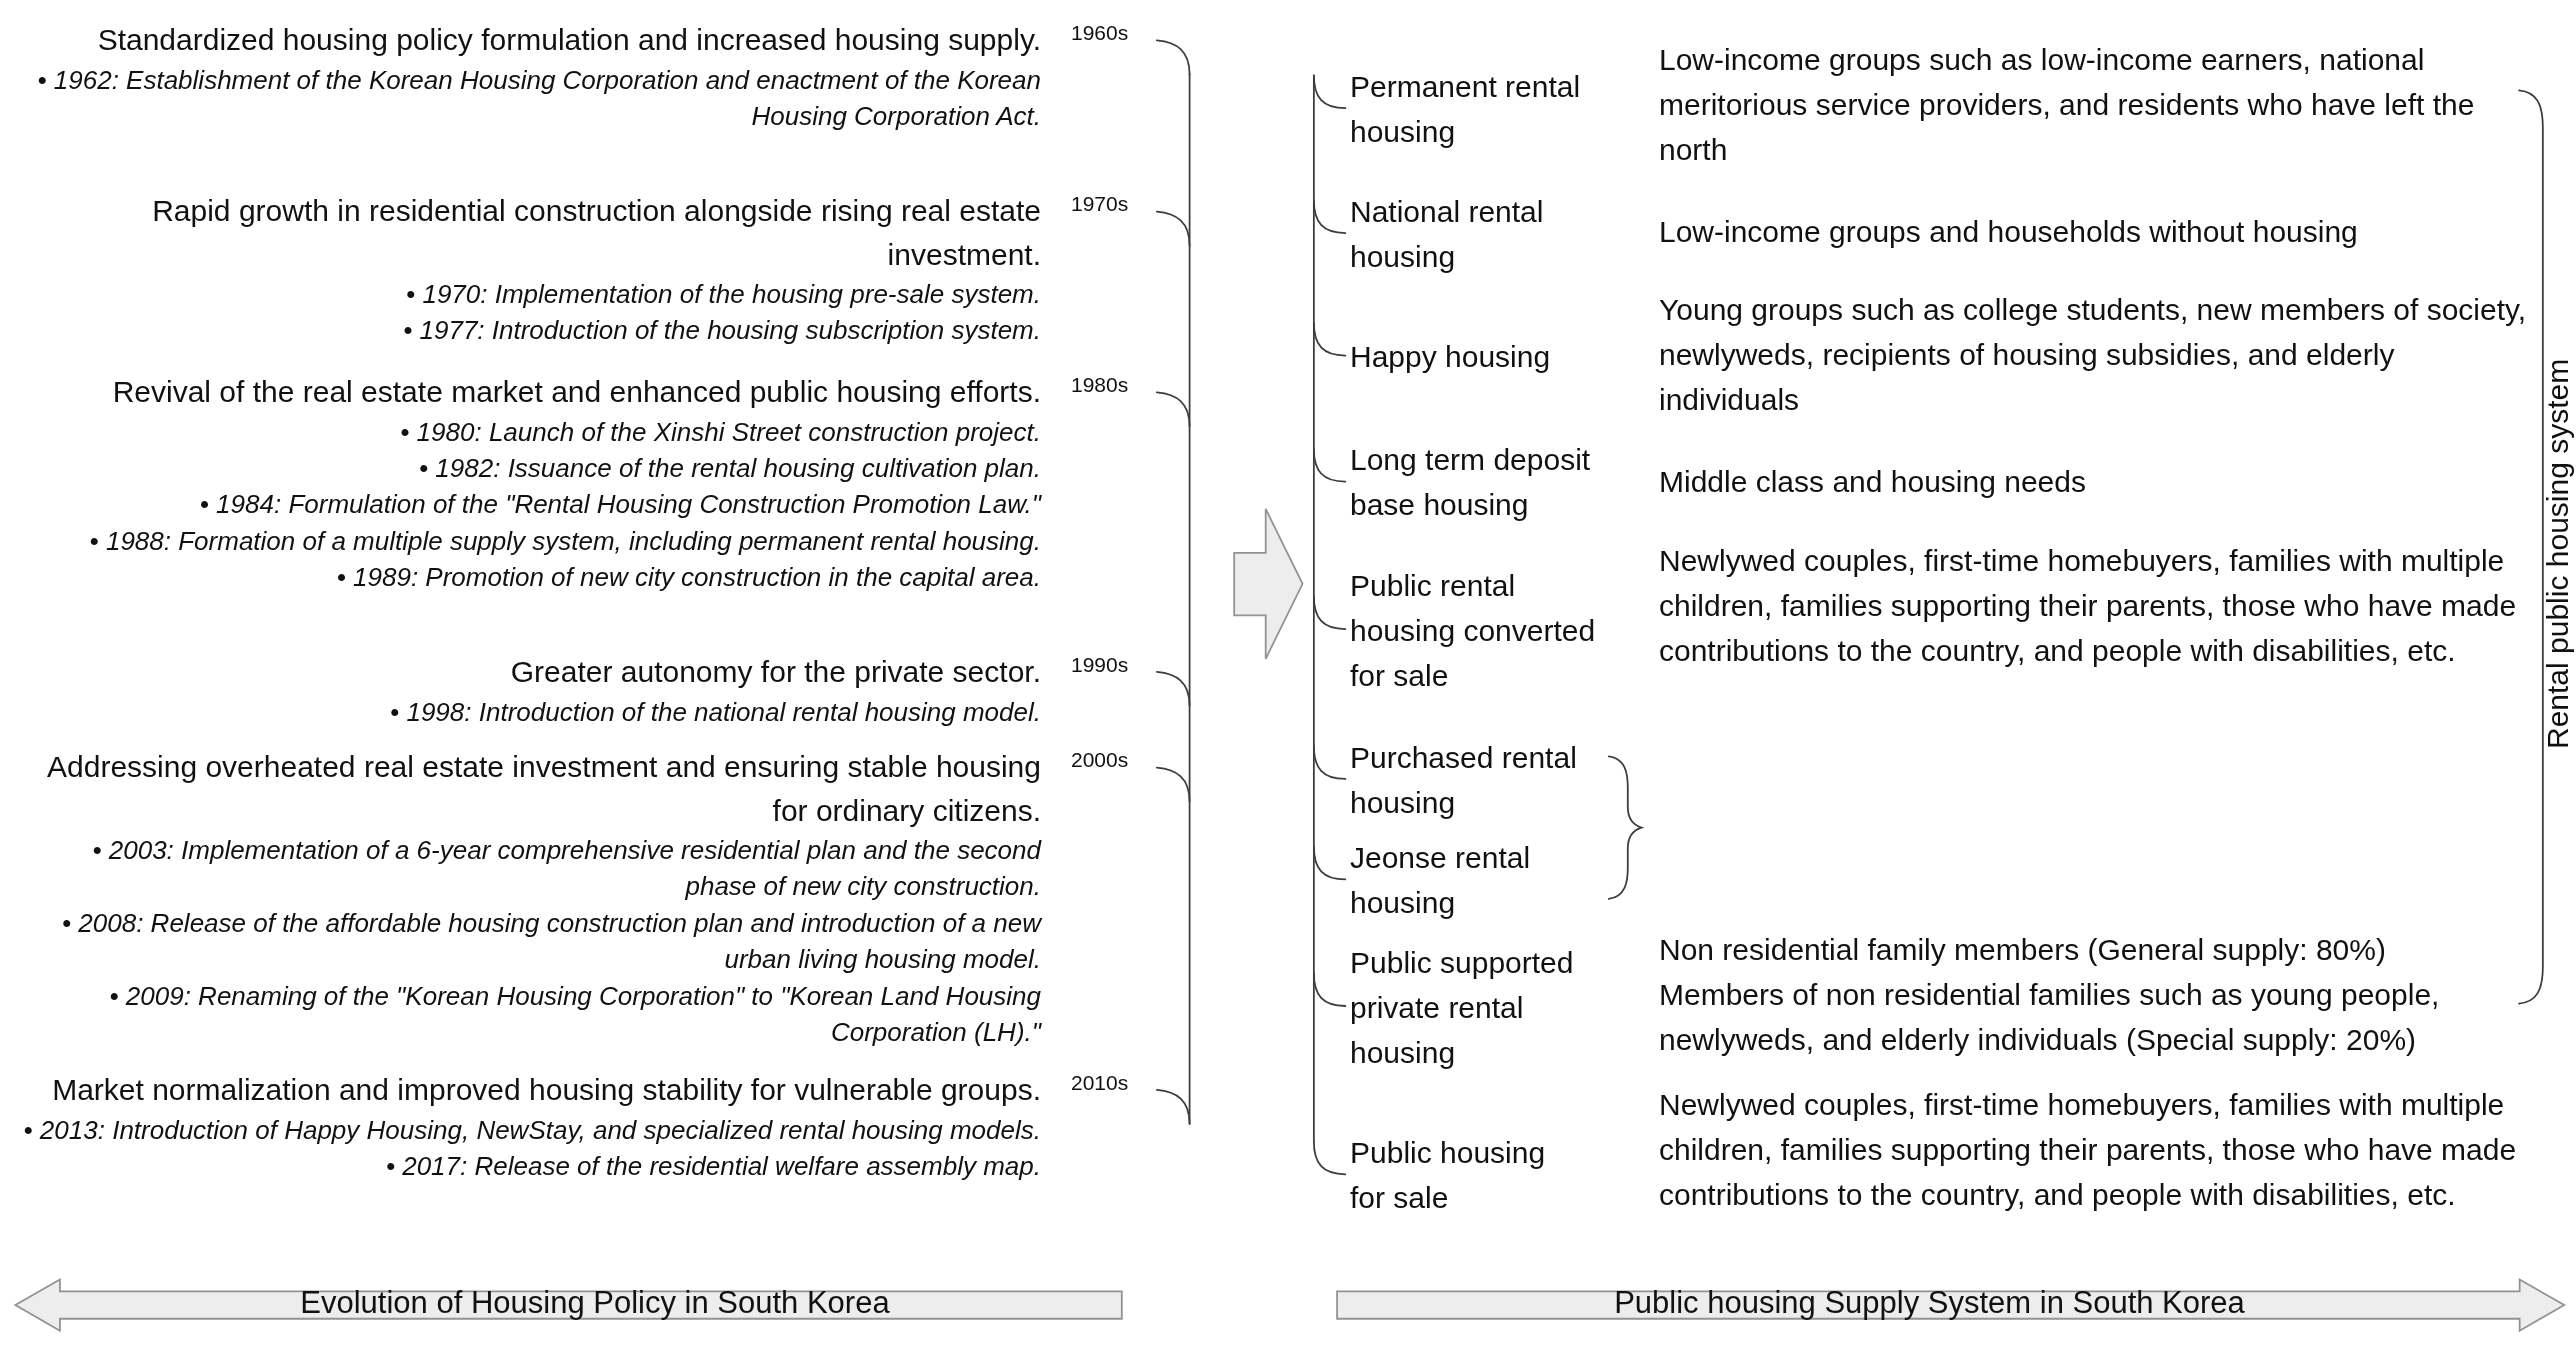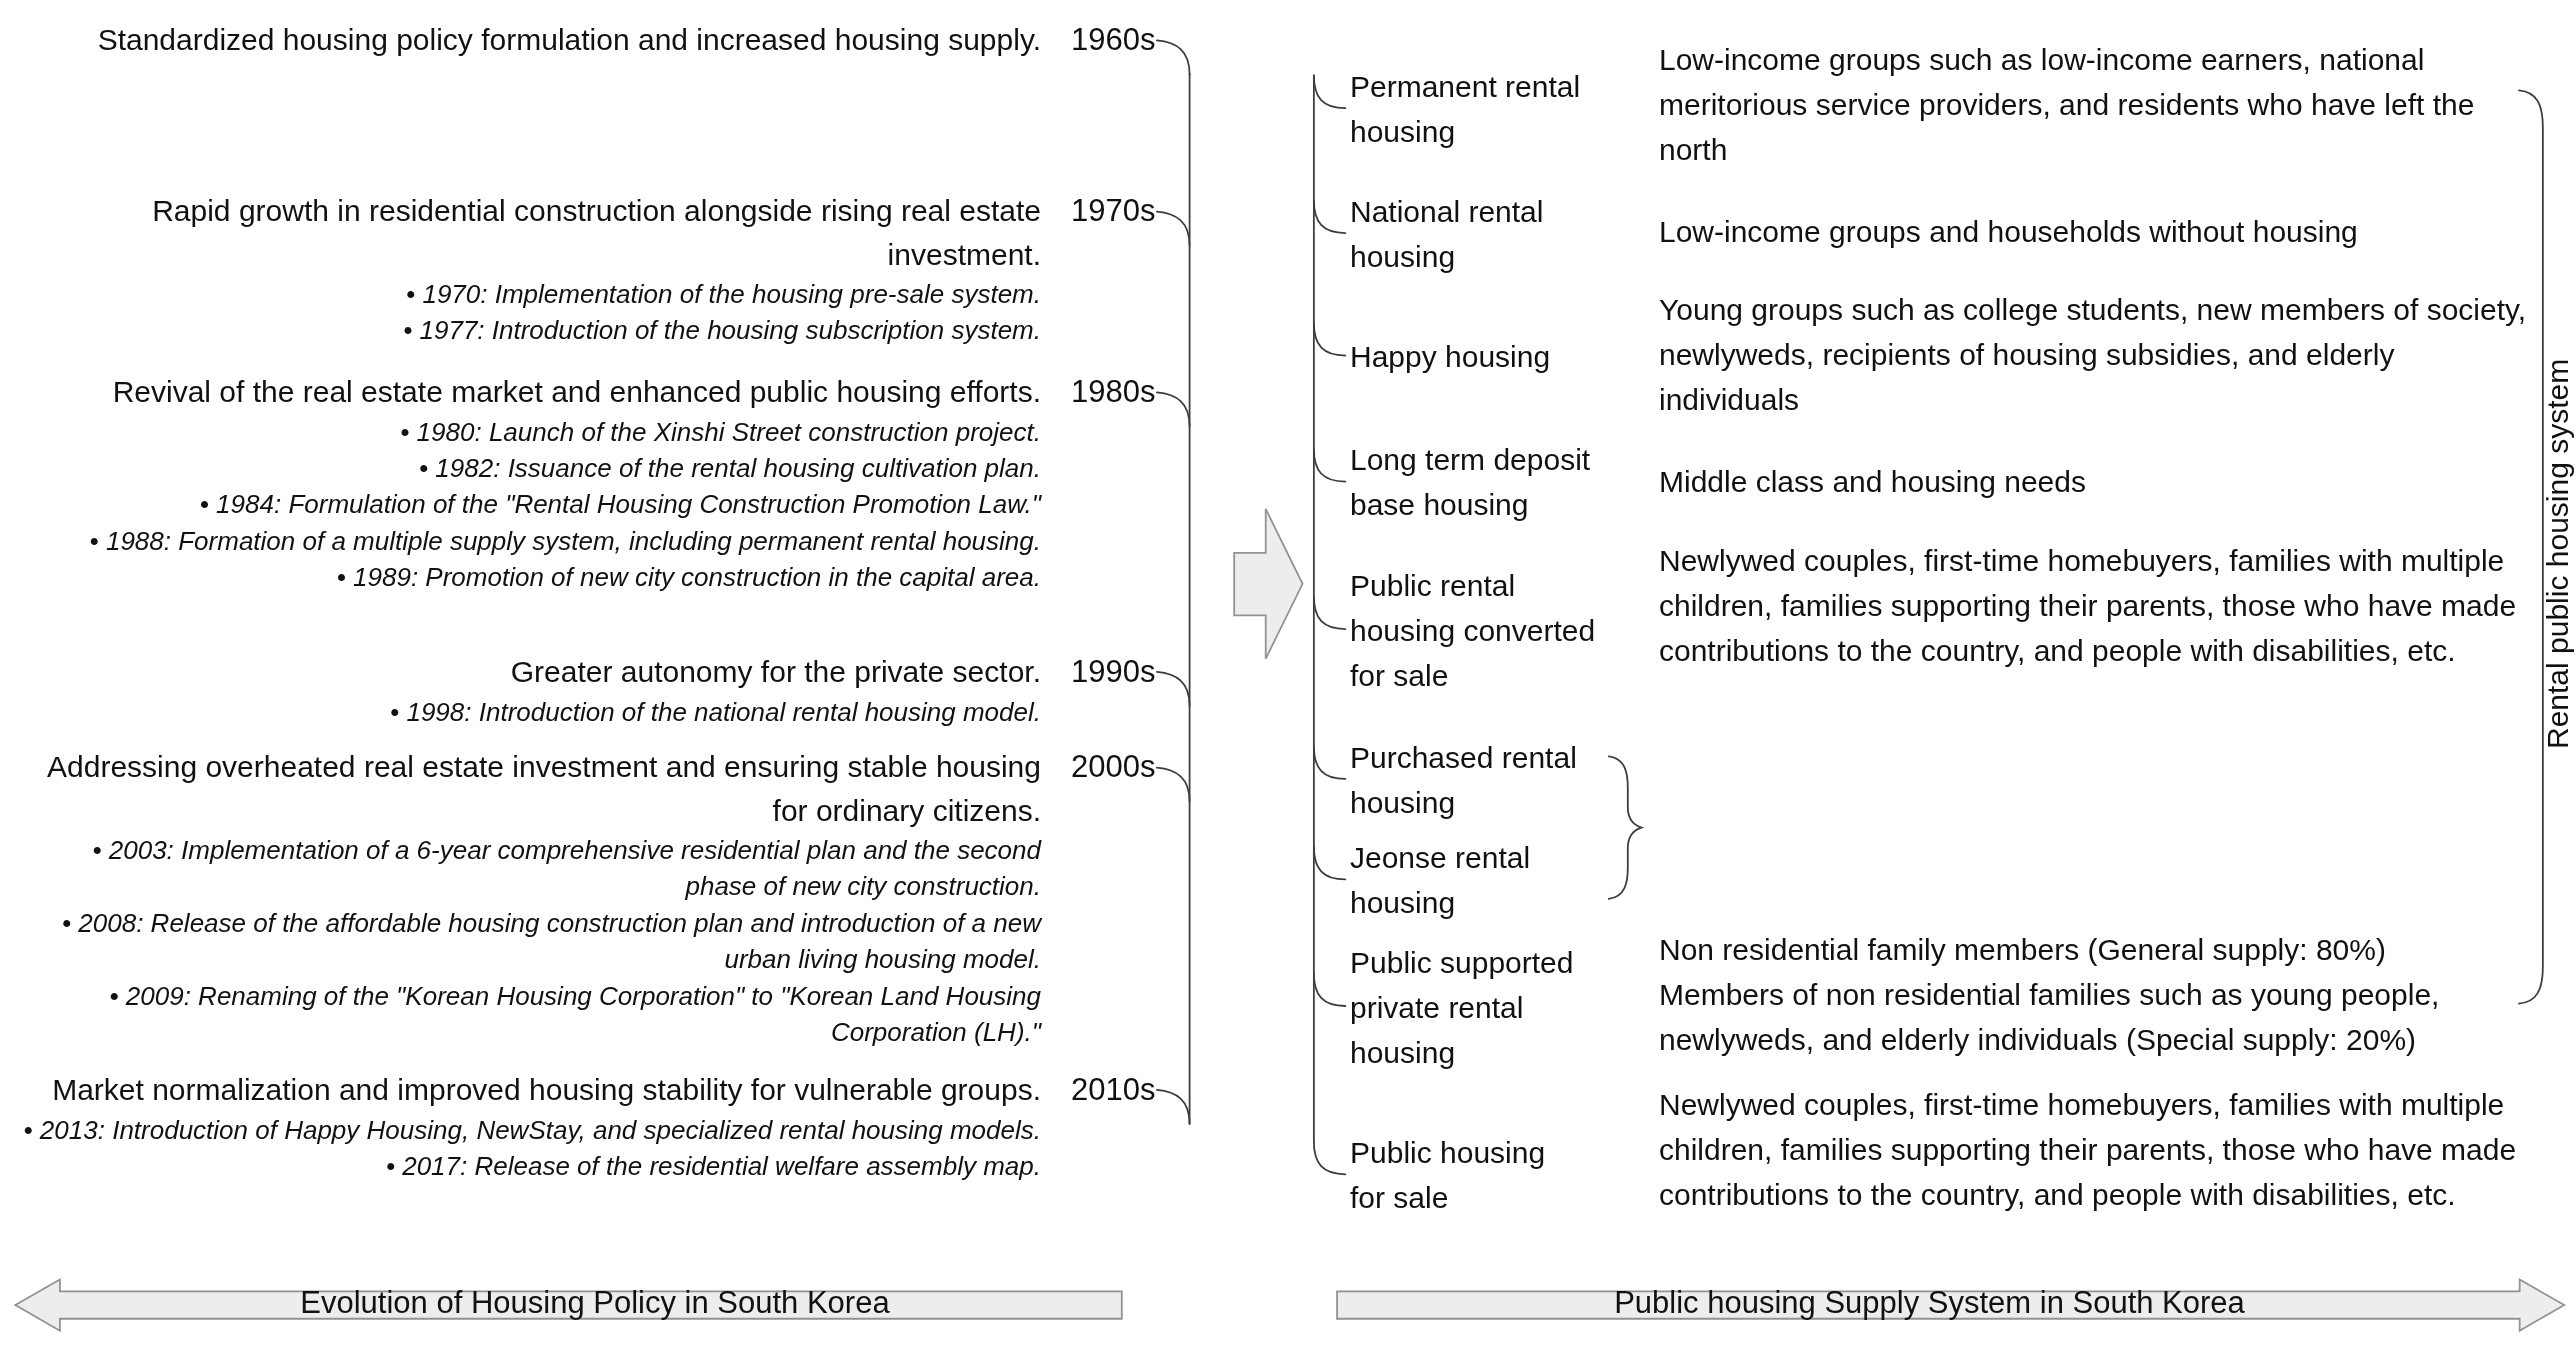--- a/index.html
+++ b/index.html
@@ -12,21 +12,21 @@
     overflow:hidden;
   }
   svg.overlay{position:absolute;left:0;top:0;pointer-events:none;}
   .line{stroke:#3d3d3d;stroke-width:3;fill:none;stroke-linecap:round;}
   .blockarrow{fill:#ededed;stroke:#929292;stroke-width:3;}
 
   
   .decade{position:absolute;left:18px;width:1023px;text-align:right;z-index:2;}
   .decade .heading{font-size:30px;line-height:1.45;color:#111;}
   .decade .event{font-size:26px;line-height:1.4;font-style:italic;color:#111;}
-  .decade-label{position:absolute;left:1071px;width:119px;font-size:31px;line-height:1.4;text-align:left;z-index:2;}
+  .decade-label{position:absolute;left:1071px;width:119px;font-size:21px;line-height:1.4;text-align:left;z-index:2;}
 
   
   .htype{position:absolute;left:1350px;width:268px;font-size:30px;line-height:1.5;z-index:2;}
   .hdesc{position:absolute;left:1659px;width:868px;font-size:30px;line-height:1.5;z-index:2;}
 
   .vlabel{
     position:absolute;left:2541px;top:256px;height:595px;width:36px;
     writing-mode:vertical-rl;transform:rotate(180deg);
     font-size:30px;text-align:center;z-index:2;white-space:nowrap;
   }
@@ -66,20 +66,21 @@
     <path class="line" d="M 2705 1272 C 2733 1276 2737 1300 2737 1325 L 2737 1357 C 2737 1376 2744 1387 2760 1392 C 2744 1397 2737 1408 2737 1427 L 2737 1459 C 2737 1484 2733 1508 2705 1512"></path>
 
     <path class="line" d="M 4236 152 C 4266 155 4276 175 4276 215 L 4276 1625 C 4276 1665 4266 1685 4236 1688"></path>
 
     <polygon class="blockarrow" points="25,2195 100,2152 100,2172 1886,2172 1886,2218 100,2218 100,2238"></polygon>
     <polygon class="blockarrow" points="4312,2195 4237,2152 4237,2172 2248,2172 2248,2218 4237,2218 4237,2238"></polygon>
   </svg>
 
   <section class="decade" style="top:18px">
     <div class="heading">Standardized housing policy formulation and increased housing supply.</div>
+    <div class="event">• 1962: Establishment of the Korean Housing Corporation and enactment of the Korean Housing Corporation Act.</div>
   </section>
   <div class="decade-label" style="top:18px">1960s</div>
 
   <section class="decade" style="top:189px">
     <div class="heading">Rapid growth in residential construction alongside rising real estate investment.</div>
     <div class="event">• 1970: Implementation of the housing pre-sale system.</div>
     <div class="event">• 1977: Introduction of the housing subscription system.</div>
   </section>
   <div class="decade-label" style="top:189px">1970s</div>
 

